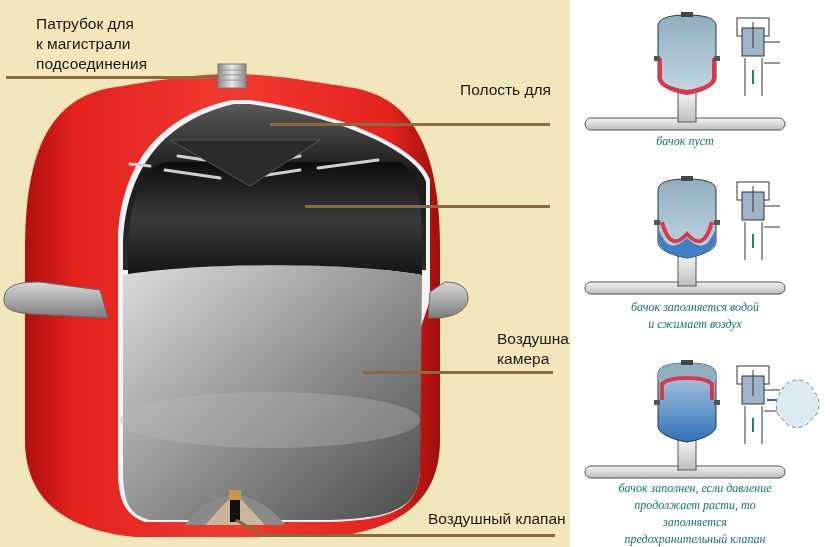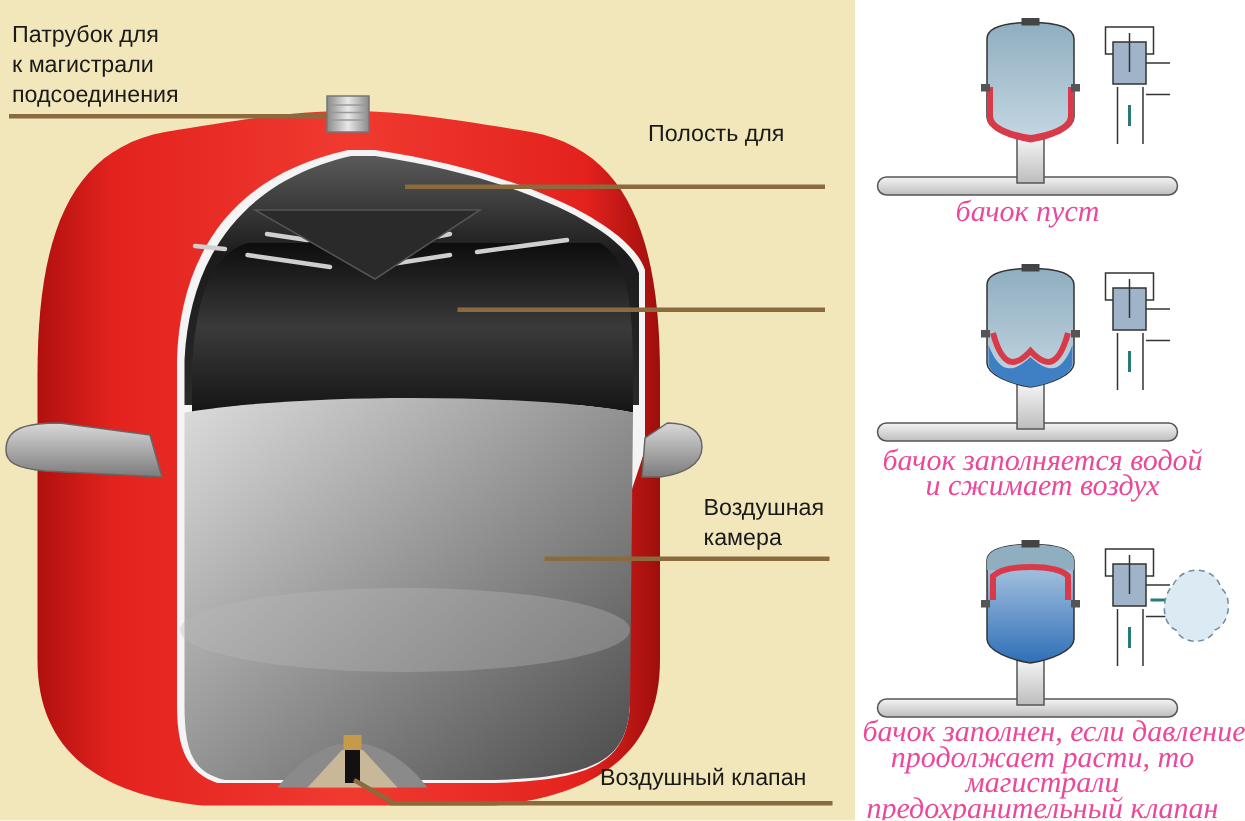--- a/index.html
+++ b/index.html
@@ -3,24 +3,24 @@
 <meta charset="utf-8">
 <style>
   * { box-sizing: border-box; margin: 0; padding: 0; }
   html, body { width: 830px; height: 547px; overflow: hidden; background: #ffffff; }
   body { position: relative; font-family: "Liberation Sans", sans-serif; }
 
   #left-panel { position: absolute; left: 0; top: 0; width: 570px; height: 547px; background: #F2E7BA; overflow: hidden; }
   #right-panel { position: absolute; left: 570px; top: 0; width: 260px; height: 547px; background: #ffffff; overflow: hidden; }
 
   .callout { position: absolute; color: #1a1a1a; font-size: 15.5px; line-height: 20px; }
-  .callout span { display: block; white-space: nowrap; }
+  .callout span { display: block; white-space: nowrap; margin-left: 28px; }
   .leader { position: absolute; height: 3px; background: #8B6A3E; }
 
-  .caption { position: absolute; font-family: "Liberation Serif", serif; font-style: italic; color: #ec4899; font-size: 20px; line-height: 17px; text-align: center; white-space: nowrap; }
+  .caption { position: absolute; font-family: "Liberation Serif", serif; font-style: italic; color: #0f766e; font-size: 12px; line-height: 17px; text-align: center; white-space: nowrap; }
   .caption span { display: block; }
 
   svg { position: absolute; overflow: visible; }
 </style>
 </head>
 <body>
 
 <div id="left-panel">
 
   <svg width="570" height="547" viewBox="0 0 570 547" style="left:0;top:0;">
@@ -209,16 +209,16 @@
       <line x1="175" y1="56" x2="175" y2="94"></line>
       <line x1="192" y1="56" x2="192" y2="94"></line>
       <line x1="183" y1="82" x2="183" y2="68" stroke="#2a7a7a" stroke-width="2"></line>
       <line x1="197" y1="50" x2="208" y2="50" stroke="#2a7a7a" stroke-width="2"></line>
     </g>
     <path d="M212,40 C220,25 240,28 244,42 C252,48 250,66 240,70 C236,80 218,80 214,70 C204,66 204,48 212,40 Z" fill="#DCEBF3" stroke="#6a8aa0" stroke-dasharray="4 3"></path>
   </svg>
   <div class="caption" style="left:5px;top:480px;width:240px;">
     <span>бачок заполнен, если давление</span>
     <span>продолжает расти, то</span>
-    <span>магистрали</span>
+    <span>заполняется</span>
     <span>предохранительный клапан</span>
   </div>
 </div>
 
 </body></html>

